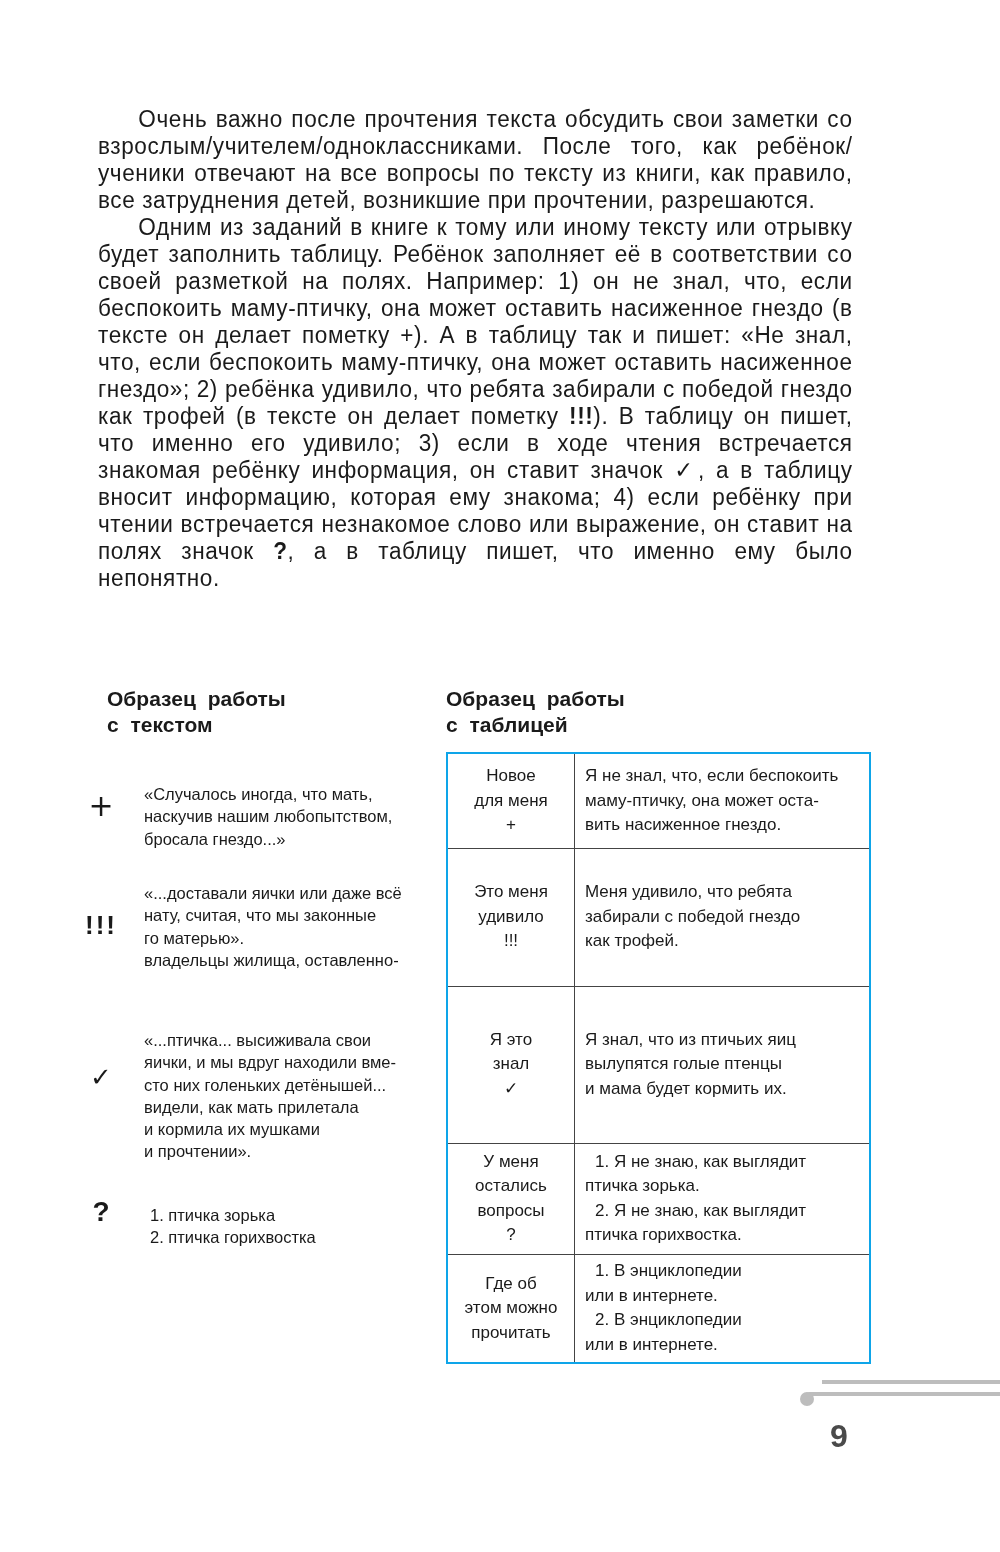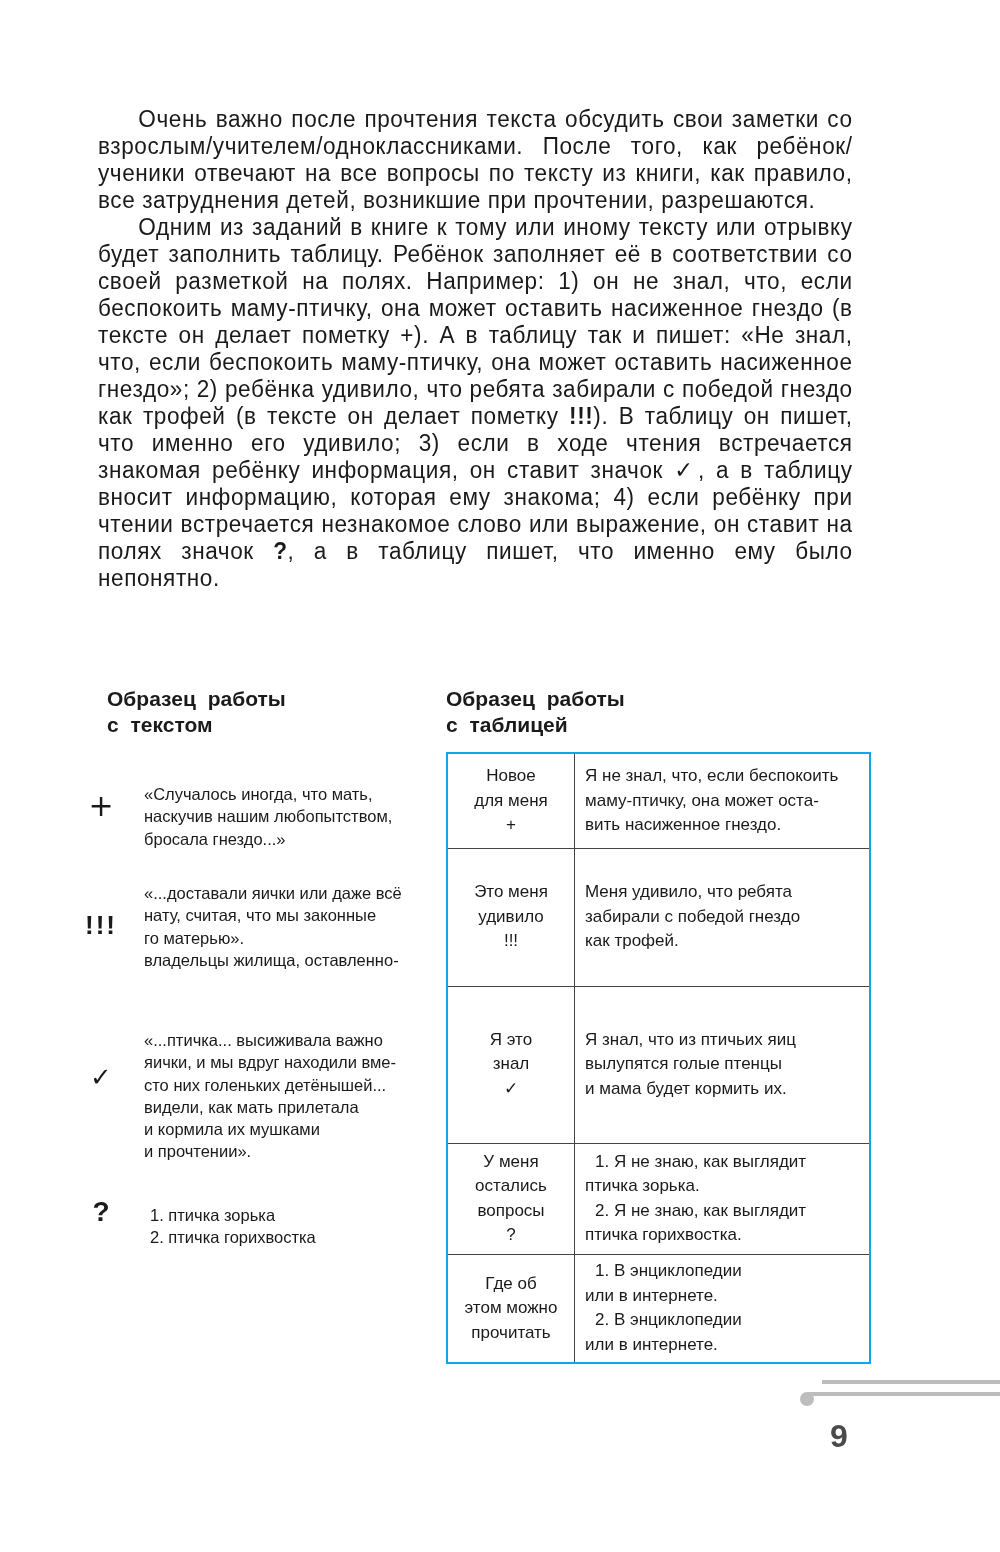--- a/index.html
+++ b/index.html
@@ -88,21 +88,21 @@
 <div class="symbol sym-excl">!!!</div>
 <div class="quote q2">
   <div>«...доставали яички или даже всё</div>
   <div>нату, считая, что мы законные</div>
   <div>го матерью».</div>
   <div>владельцы жилища, оставленно-</div>
 </div>
 
 <div class="symbol sym-check">✓</div>
 <div class="quote q3">
-  <div>«...птичка... высиживала важно</div>
+  <div>«...птичка... высиживала свои</div>
   <div>яички, и мы вдруг находили вме-</div>
   <div>сто них голеньких детёнышей...</div>
   <div>видели, как мать прилетала</div>
   <div>и кормила их мушками</div>
   <div>и прочтении».</div>
 </div>
 
 <div class="symbol sym-q">?</div>
 <div class="quote q4">
   <div>1.  птичка зорька</div>

